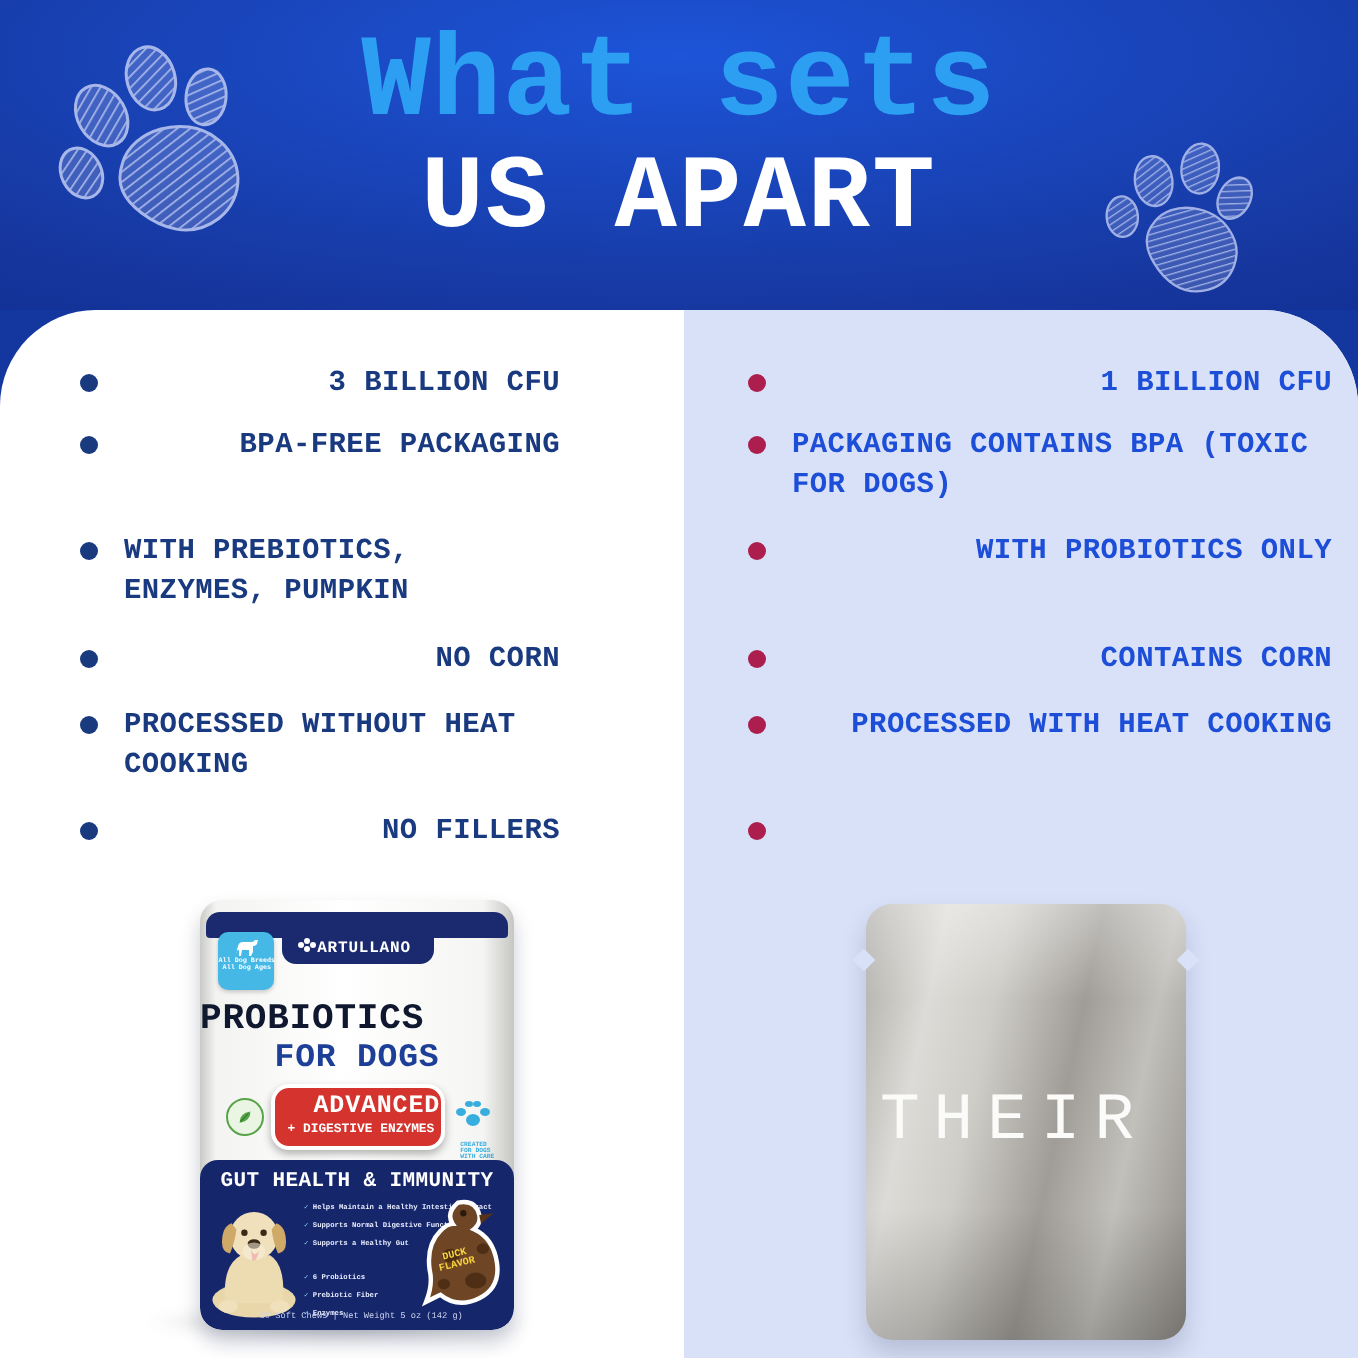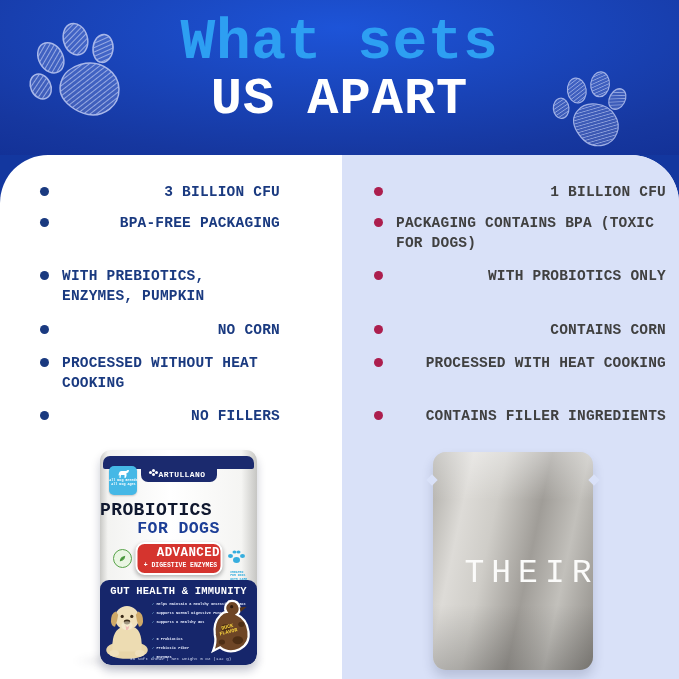--- a/index.html
+++ b/index.html
@@ -28,21 +28,21 @@
     position:absolute;left:0;top:155px;width:679px;height:524px;
     background:#ffffff;border-radius:48px 48px 0 0;overflow:hidden;
   }
   #right-panel{
     position:absolute;left:342px;top:0;width:337px;height:524px;background:#d9e1f8;
   }
   .li{position:absolute;display:flex;gap:13px;font-weight:bold;font-size:14.5px;line-height:20px;letter-spacing:.2px;justify-content:space-between;}
   .li .dot{width:9px;height:9px;border-radius:50%;margin-top:5px;flex:none;}
   .ours-li{left:40px;width:240px;color:#1a3a80;}
   .ours-li .dot{background:#1a3a80;}
-  .theirs-li{left:374px;width:292px;color:#404040;}
+  .theirs-li{left:374px;width:292px;color:#1d4ed8;}
   .theirs-li .dot{background:#ac1e4e;}
   .r1{top:27px}.r2{top:58px}.r3{top:111px}.r4{top:165px}.r5{top:198px}.r6{top:251px}
   
   #our-pouch{position:absolute;left:100px;top:295px;width:157px;height:215px;}
   #our-pouch .ground-shadow{
     position:absolute;left:-28px;right:-8px;bottom:-5px;height:18px;border-radius:50%;
     background:radial-gradient(closest-side,rgba(40,40,60,.30),rgba(40,40,60,0));
     filter:blur(3px);
   }
   .pouch-body{
@@ -115,22 +115,22 @@
     background:linear-gradient(102deg,#aeaca7 0%,#dddbd7 20%,#cfcdc8 36%,#a09d98 58%,#c2c0bb 76%,#8e8b86 100%);
     box-shadow:0 7px 12px rgba(30,40,70,.18);
   }
   .their-body::after{
     content:"";position:absolute;inset:0;
     background:linear-gradient(180deg,rgba(255,255,255,.35) 0%,rgba(255,255,255,0) 22%,rgba(0,0,0,0) 70%,rgba(0,0,0,.18) 100%);
   }
   .notch{position:absolute;width:8px;height:8px;background:#d9e1f8;transform:rotate(45deg);top:24px;}
   .notch-l{left:-5px;} .notch-r{right:-5px;}
   .their-label{
-    position:absolute;left:0;width:100%;top:103px;text-align:center;
-    color:#fbfbfa;font-size:33px;font-weight:300;letter-spacing:7px;text-indent:7px;margin-left:15px;
+    position:absolute;left:0;width:100%;top:90px;
+    color:#fbfbfa;font-size:33px;font-weight:300;letter-spacing:7px;text-indent:7px;
   }
 </style>
 </head>
 <body>
 
 <div id="page">
 
   <div id="header">
     <svg id="paw-left" class="paw" viewBox="0 0 100 100">
       <defs>
@@ -207,21 +207,20 @@
     <div class="li theirs-li r4">
       <span class="dot"></span>
       <span>CONTAINS CORN</span>
     </div>
     <div class="li theirs-li r5">
       <span class="dot"></span>
       <span>PROCESSED WITH HEAT COOKING</span>
     </div>
     <div class="li theirs-li r6">
       <span class="dot"></span>
-      <span>CONTAINS FILLER INGREDIENTS</span>
     </div>
 
     <div id="our-pouch">
       <div class="ground-shadow"></div>
       <div class="pouch-body">
         <div class="pouch-topseal"></div>
         <div class="brand-banner">
           <span class="mini-paw"></span>
           <span>ARTULLANO</span>
         </div>

